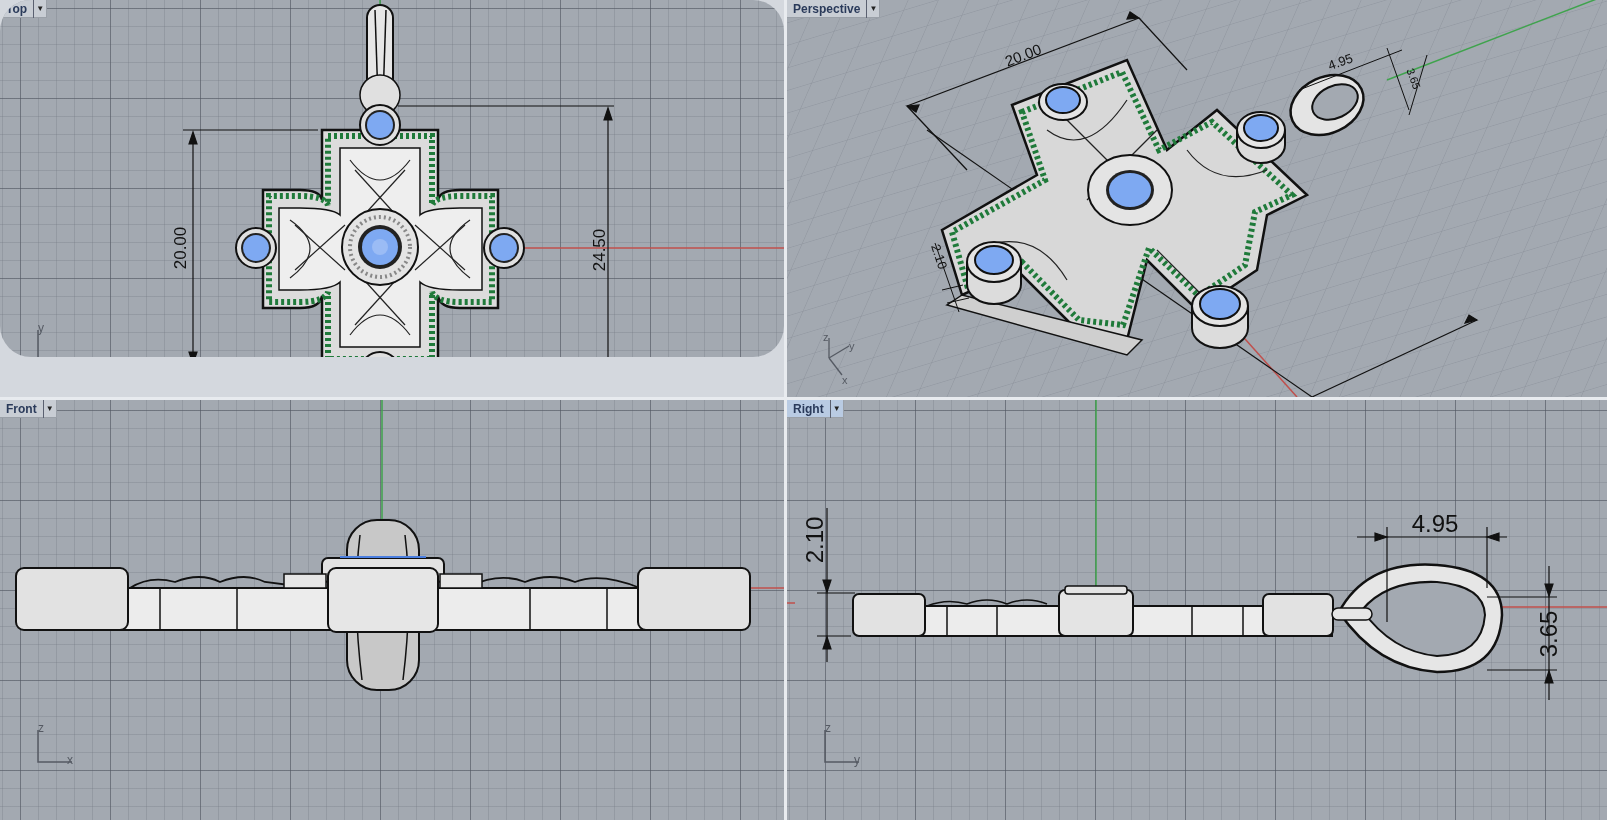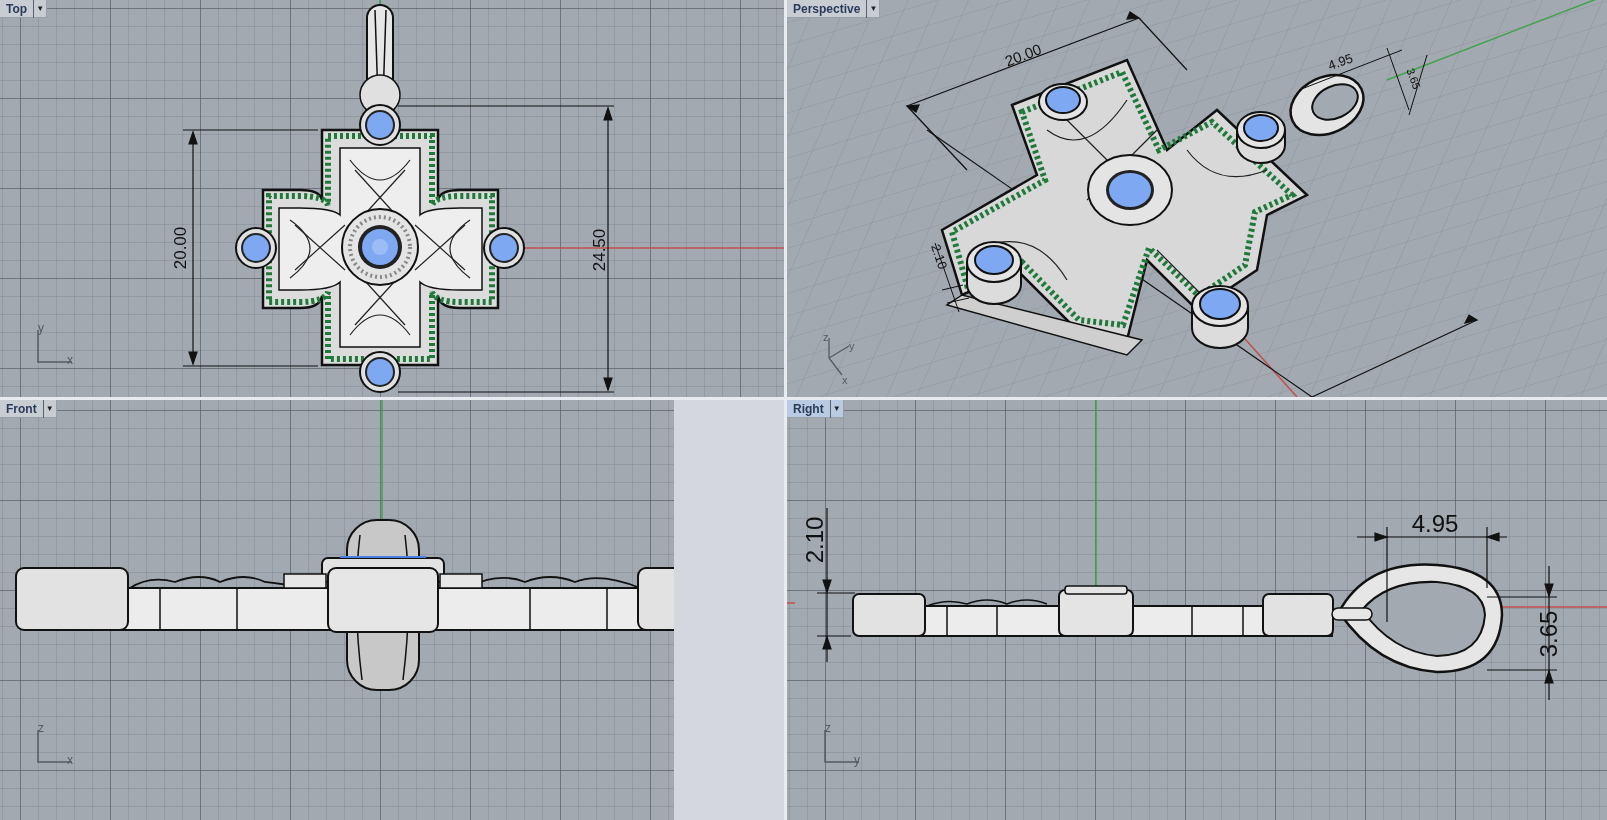--- a/index.html
+++ b/index.html
@@ -1,21 +1,21 @@
 <!DOCTYPE html>
 <html><head>
 <meta charset="utf-8">
 <style>
   * { box-sizing: border-box; margin: 0; padding: 0; }
   html, body { width: 1607px; height: 820px; overflow: hidden; background: #c9ced6; font-family: "Liberation Sans", sans-serif; }
   .layout { position: relative; width: 1607px; height: 820px; background: #d4d8de; }
   .viewport { position: absolute; overflow: hidden; background-color: #a3a9b1; }
-  .vp-top { left: 0; top: 0; width: 784px; height: 397px; }
+  .vp-top { left: 0; top: 0; width: 784px; height: 357px; border-radius: 31px; }
   .vp-persp { left: 787px; top: 0; width: 820px; height: 397px; }
-  .vp-front { left: 0; top: 400px; width: 674px; height: 420px; }
+  .vp-front { left: 0; top: 400px; width: 784px; height: 420px; }
   .vp-right { left: 787px; top: 400px; width: 820px; height: 420px; }
   .grid {
     position: absolute; inset: 0;
     background-image:
       linear-gradient(to right, rgba(80,86,96,0.55) 1px, transparent 1px),
       linear-gradient(to bottom, rgba(80,86,96,0.55) 1px, transparent 1px),
       linear-gradient(to right, rgba(120,126,136,0.35) 1px, transparent 1px),
       linear-gradient(to bottom, rgba(120,126,136,0.35) 1px, transparent 1px);
     background-size: 90px 90px, 90px 90px, 18px 18px, 18px 18px;
   }

